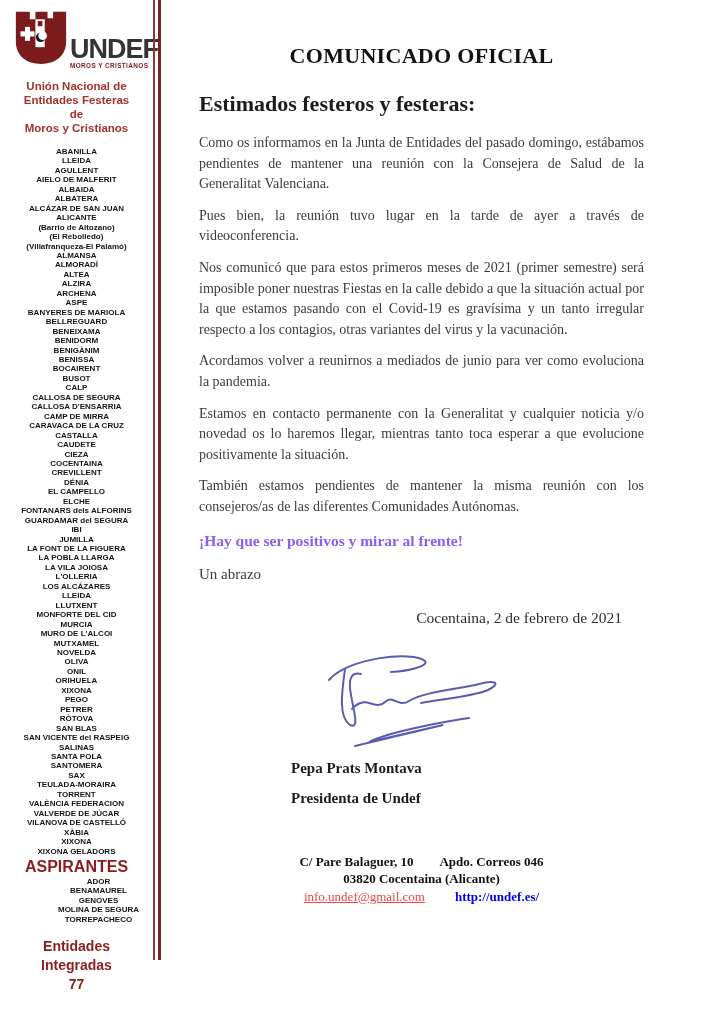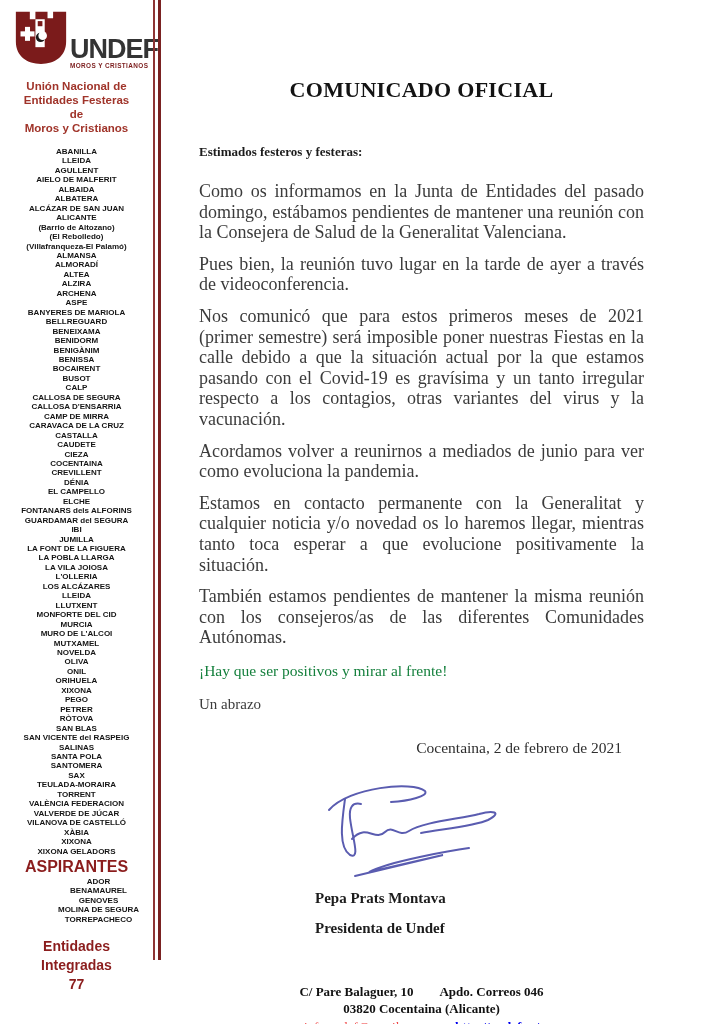--- a/index.html
+++ b/index.html
@@ -36,40 +36,40 @@
   .integradas {
     margin-top:13px; color:#8b1d1d; font-weight:bold; font-size:14px; line-height:19px;
   }
 
   
   .divider { position:relative; width:12px; flex:0 0 12px; }
   .divider-thin  { position:absolute; left:0;  top:0; bottom:0; width:2px; background:#8e3434; }
   .divider-thick { position:absolute; left:5px; top:0; bottom:0; width:3px; background:#7a2222; }
 
   
-  .main { flex:1; padding:76px 80px 0 34px; }
+  .main { flex:1; padding:42px 80px 0 34px; }
   .doc-title {
     text-align:center; font-weight:bold; color:#131313;
     font-size:22px; line-height:28px; letter-spacing:0.3px;
   }
   .salutation {
-    margin-top:37px; font-weight:bold; color:#1c1c1c; font-size:13px; line-height:22px;
+    margin-top:23px; font-weight:bold; color:#1c1c1c; font-size:22px; line-height:22px;
   }
   .paragraphs { margin-top:18px; }
   .para {
-    text-align:justify; font-size:18px; line-height:20.6px; margin-bottom:11px; color:#3b3b3b;
+    text-align:justify; font-size:14px; line-height:20.6px; margin-bottom:11px; color:#3b3b3b;
   }
   .emphasis {
-    margin-top:13px; font-weight:normal; color:#15803d; font-size:15.5px; line-height:20px;
+    margin-top:13px; font-weight:bold; color:#8b5cf6; font-size:15.5px; line-height:20px;
   }
   .closing { margin-top:15px; font-size:15px; color:#3b3b3b; }
   .dateline { margin-top:26px; text-align:right; padding-right:22px; font-size:15.5px; color:#2e2e2e; }
 
   .signature-wrap { margin-left:122px; margin-top:6px; width:210px; height:120px; }
-  .signer { margin-left:116px; margin-top:6px; }
+  .signer { margin-left:92px; margin-top:6px; }
   .signer-name  { font-weight:bold; color:#1c1c1c; font-size:15px; line-height:18px; }
   .signer-title { font-weight:bold; color:#1c1c1c; font-size:15px; line-height:18px; margin-top:12px; }
 
   .doc-footer { margin-top:46px; text-align:center; font-weight:bold; font-size:13px; line-height:17px; color:#111; }
   .f-line1 .gap { display:inline-block; width:26px; }
   .f-links { margin-top:1px; }
   .f-links .gap { display:inline-block; width:30px; }
   .email { color:#ef4444; font-weight:normal; text-decoration:underline; }
   .site  { color:#0000ee; font-weight:bold; text-decoration:none; }
 </style>

